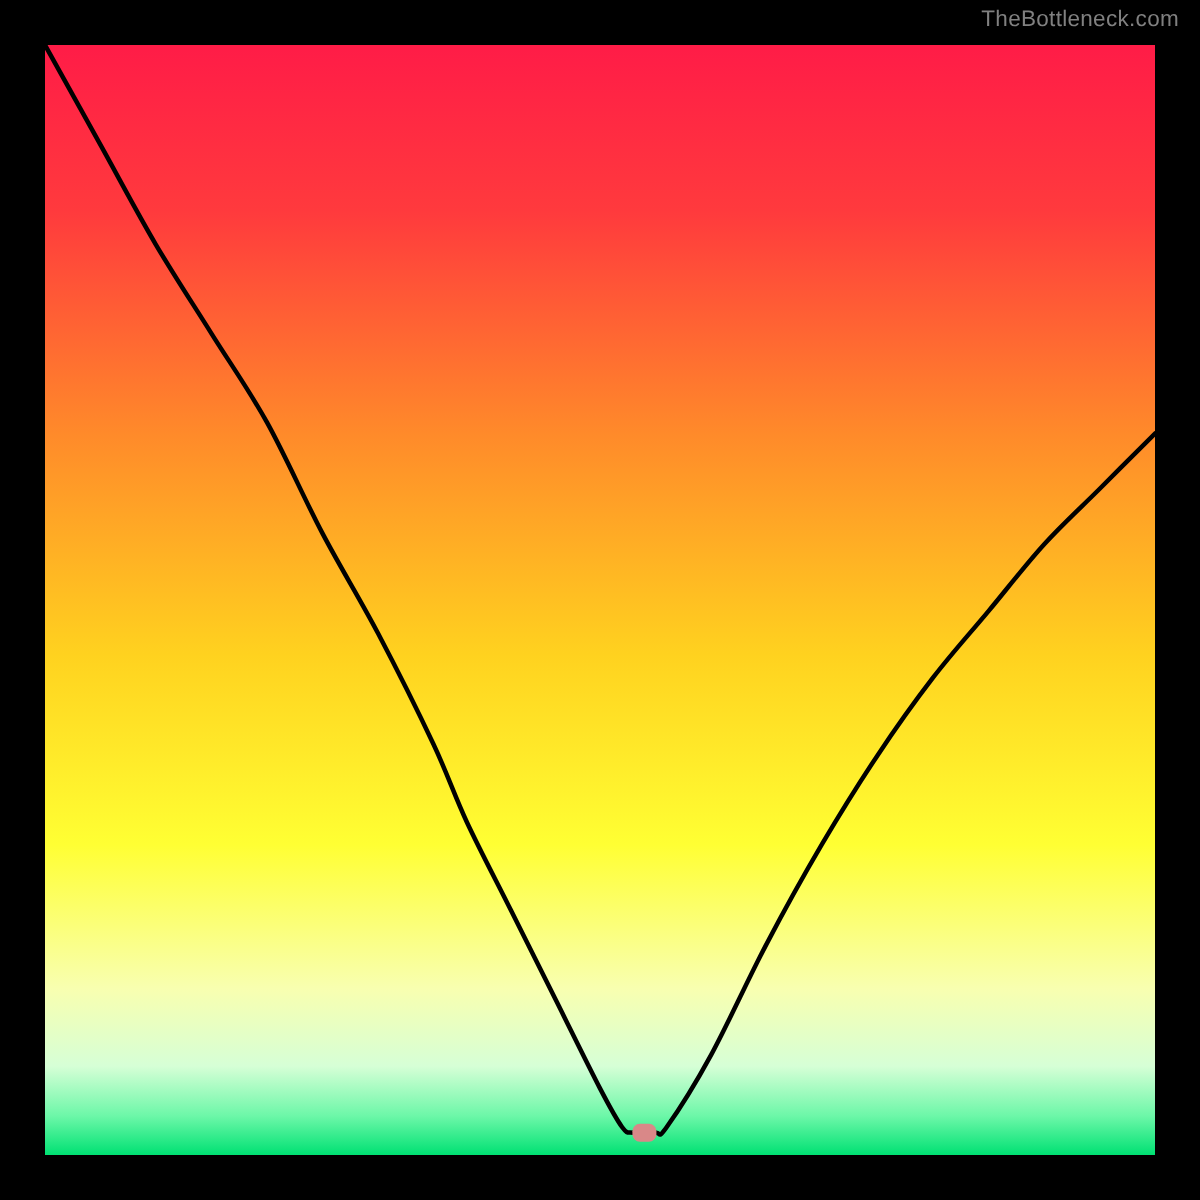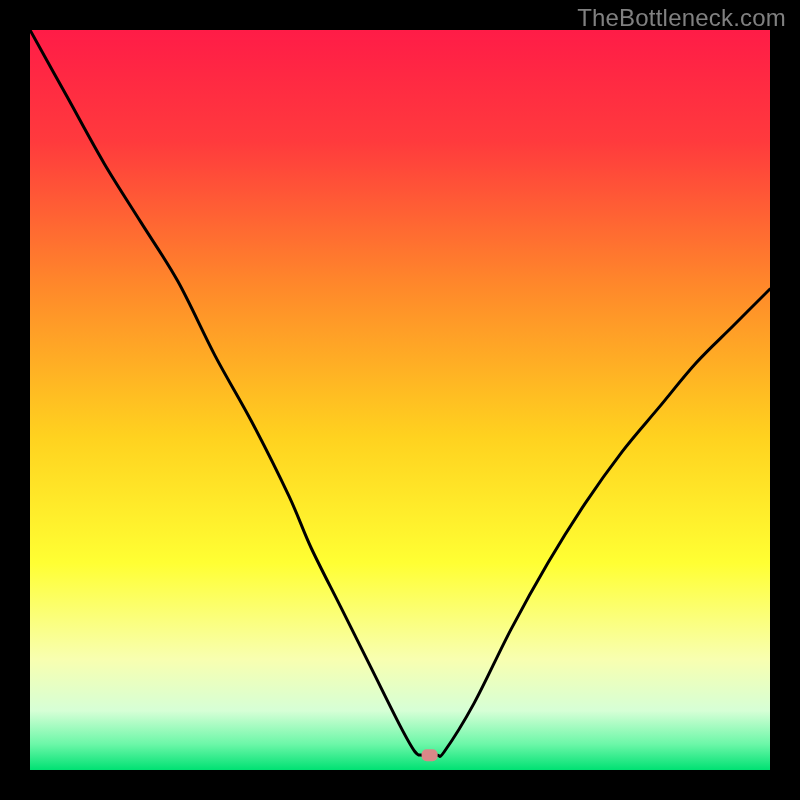--- a/index.html
+++ b/index.html
@@ -15,21 +15,21 @@
     position: relative;
     width: 800px;
     height: 800px;
     background: #000;
   }
   .watermark {
     position: absolute;
     top: 4px;
     right: 14px;
     color: #808080;
-    font-size: 24px;
+    font-size: 15px;
     font-weight: 400;
     letter-spacing: 0.2px;
     z-index: 10;
   }
   .plot-area {
     position: absolute;
     left: 30px;
     top: 30px;
     width: 740px;
     height: 740px;

